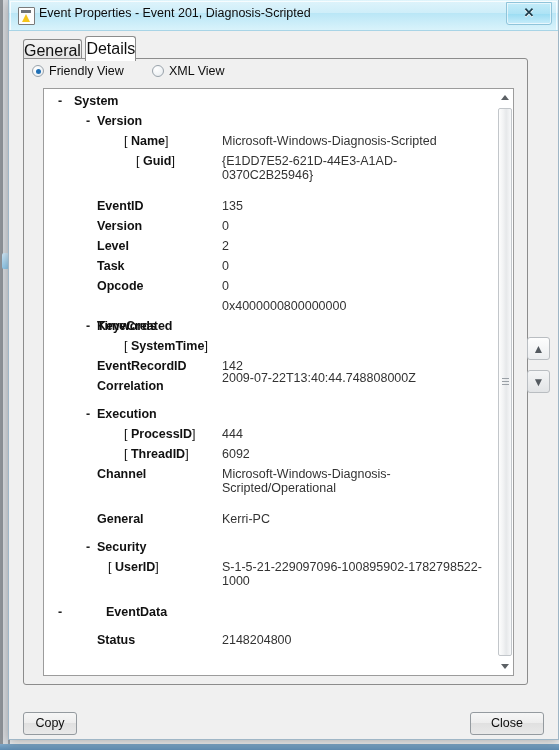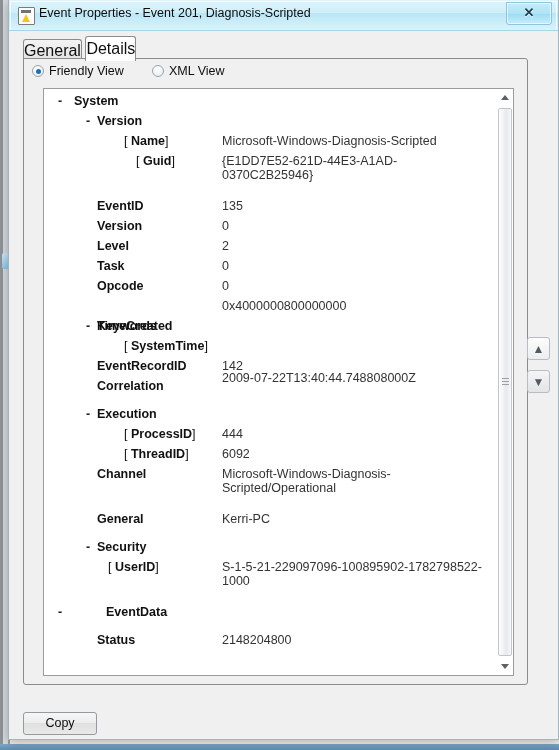--- a/index.html
+++ b/index.html
@@ -280,21 +280,21 @@
     box-sizing: border-box;
     border: 1px solid #949a9f;
     border-radius: 3px;
     background: linear-gradient(180deg,#f6f6f6 0%,#ededed 48%,#e0e0e0 49%,#e9e9e9 100%);
     font-size: 12.5px;
     color: #0d0d0d;
     text-align: center;
     line-height: 21px;
     cursor: pointer;
   }
-  #btn-copy { left: 14px; top: 712px; width: 74px; }
+  #btn-copy { left: 14px; top: 712px; width: 54px; }
   #btn-close { right: 14px; top: 712px; width: 74px; }
 </style>
 </head>
 <body>
 
 <div id="desktop">
   <div class="strip-a"></div>
   <div class="strip-b"></div>
   <div class="strip-c"></div>
   <div class="strip-d"></div>
@@ -444,14 +444,15 @@
   </div>
 
   <div id="btn-up" class="side-btn">
     <span class="glyph">▲</span>
   </div>
   <div id="btn-down" class="side-btn">
     <span class="glyph">▼</span>
   </div>
 
   <div id="btn-copy" class="btn">Copy</div>
+  <div id="btn-close" class="btn">Close</div>
 
 </div>
 
 </body></html>

